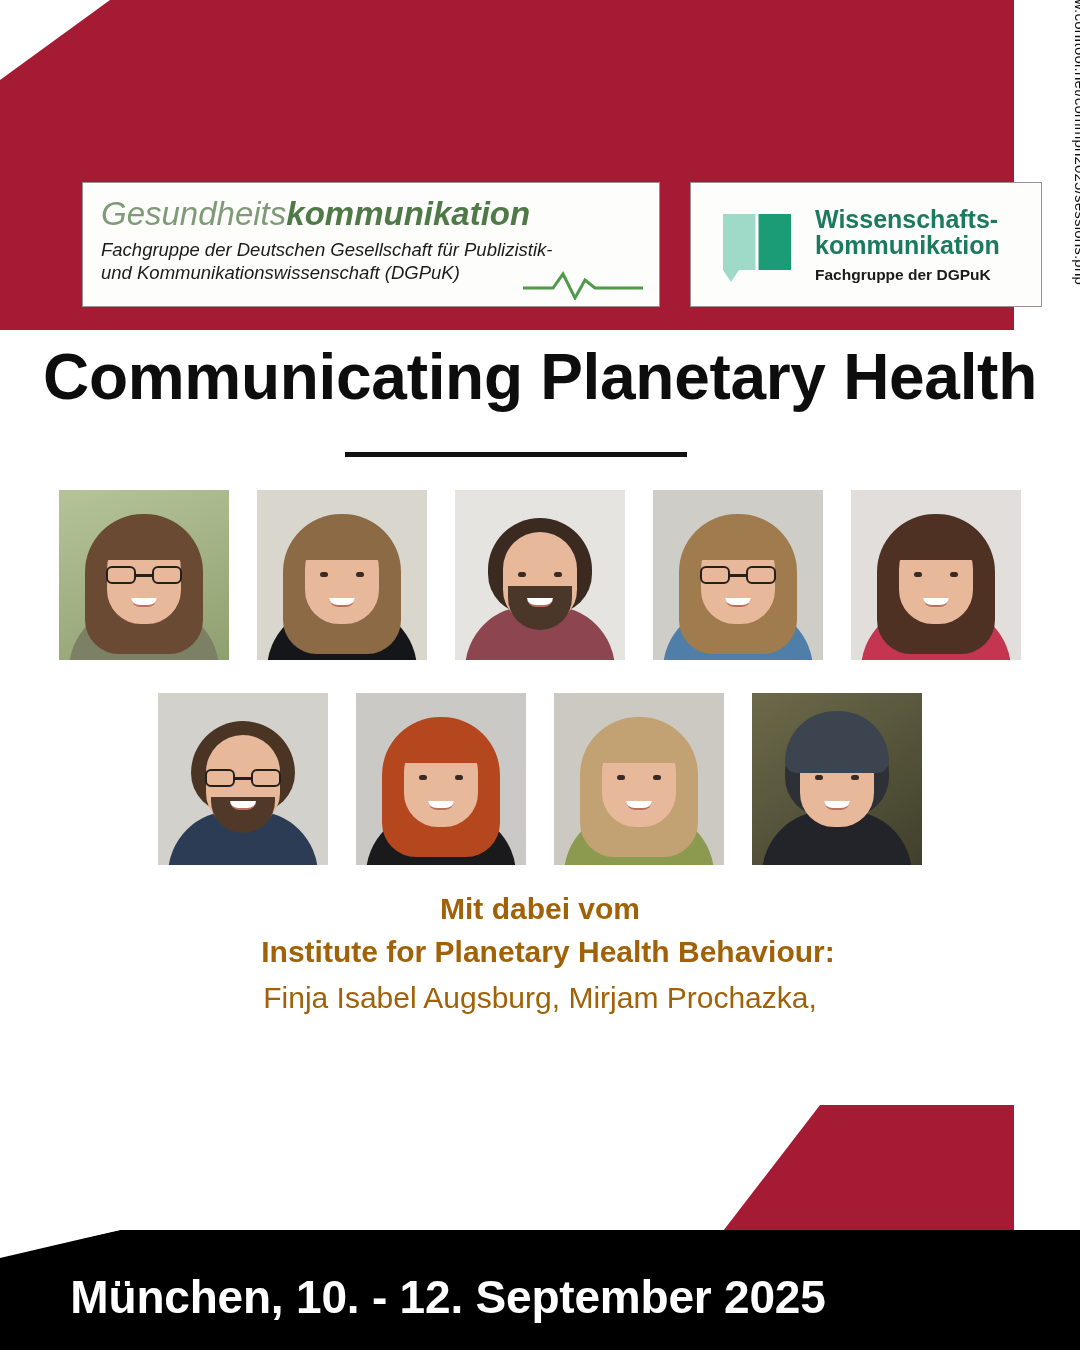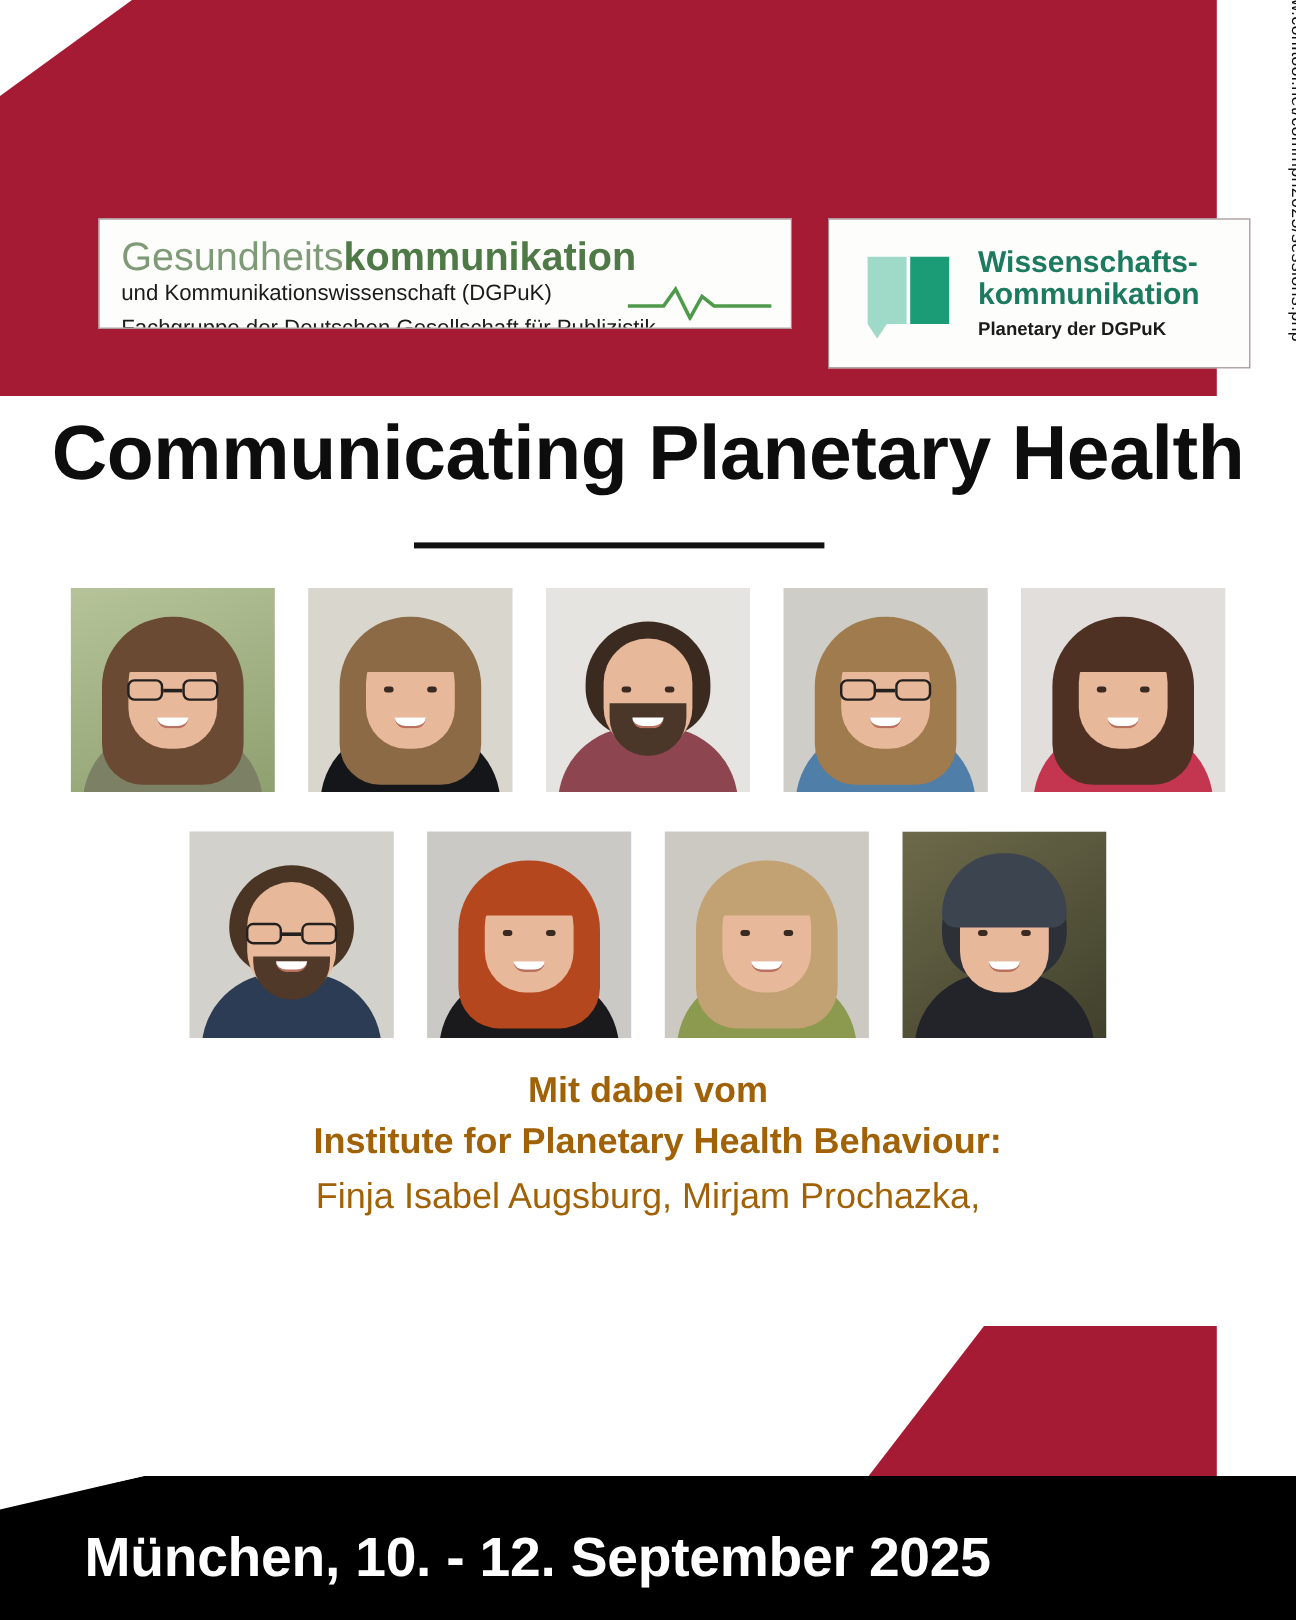--- a/index.html
+++ b/index.html
@@ -84,21 +84,21 @@
     display: flex;
     gap: 30px;
     z-index: 4;
   }
   .logo-box {
     background: #fdfdfb;
     border: 1px solid #9e8f93;
     position: relative;
     overflow: hidden;
   }
-  .logo-gk { width: 578px; height: 92px; padding: 14px 18px 16px 18px; }
+  .logo-gk { width: 578px; height: 125px; padding: 14px 18px 16px 18px; font-style: italic; }
   .logo-gk .l1 {
     font-size: 33px;
     color: #7e9a77;
     font-weight: 400;
     line-height: 1.05;
     white-space: nowrap;
   }
   .logo-gk .l1 b { color: #4f7a48; font-weight: 700; }
   .logo-gk .l2 {
     margin-top: 6px;
@@ -343,40 +343,40 @@
   <div class="shape-bottom-left-white"></div>
 
   <div class="side-credit">Logos: https://www.conftool.net/commph2025/sessions.php</div>
 
   <div class="logo-row">
 
     <div class="logo-box logo-gk">
       <div class="l1">
         <span>Gesundheits</span><b>kommunikation</b>
       </div>
+      <div class="l2">Fachgruppe der Deutschen Gesellschaft für Publizistik-</div>
       <div class="l2" style="margin-top:0">und Kommunikationswissenschaft (DGPuK)</div>
-      <div class="l2">Fachgruppe der Deutschen Gesellschaft für Publizistik-</div>
       <svg class="ecg" viewBox="0 0 120 34">
         <polyline points="0,22 30,22 40,8 52,32 62,14 72,22 120,22" fill="none" stroke="#4f9a4a" stroke-width="3"></polyline>
       </svg>
     </div>
 
     <div class="logo-box logo-wk">
       <div class="wk-mark">
         <svg viewBox="0 0 86 74" width="86" height="74">
           <path d="M6 6 L40 6 L40 62 L6 62 Z" fill="#9fd9c8"></path>
           <path d="M40 6 L74 6 L74 62 L40 62 Z" fill="#1c9c76"></path>
           <path d="M6 62 L22 62 L14 74 Z" fill="#9fd9c8"></path>
           <path d="M40 6 L40 62" stroke="#ffffff" stroke-width="3"></path>
         </svg>
       </div>
       <div class="wk-text">
         <div class="t1">Wissenschafts-</div>
         <div class="t1">kommunikation</div>
-        <div class="t2">Planetary der DGPuK</div>
+        <div class="t2">Fachgruppe der DGPuK</div>
       </div>
     </div>
   </div>
 
   <div class="title">Communicating Planetary Health</div>
   <div class="rule"></div>
 
   <div class="grid grid-1">
 
     <div class="photo">

